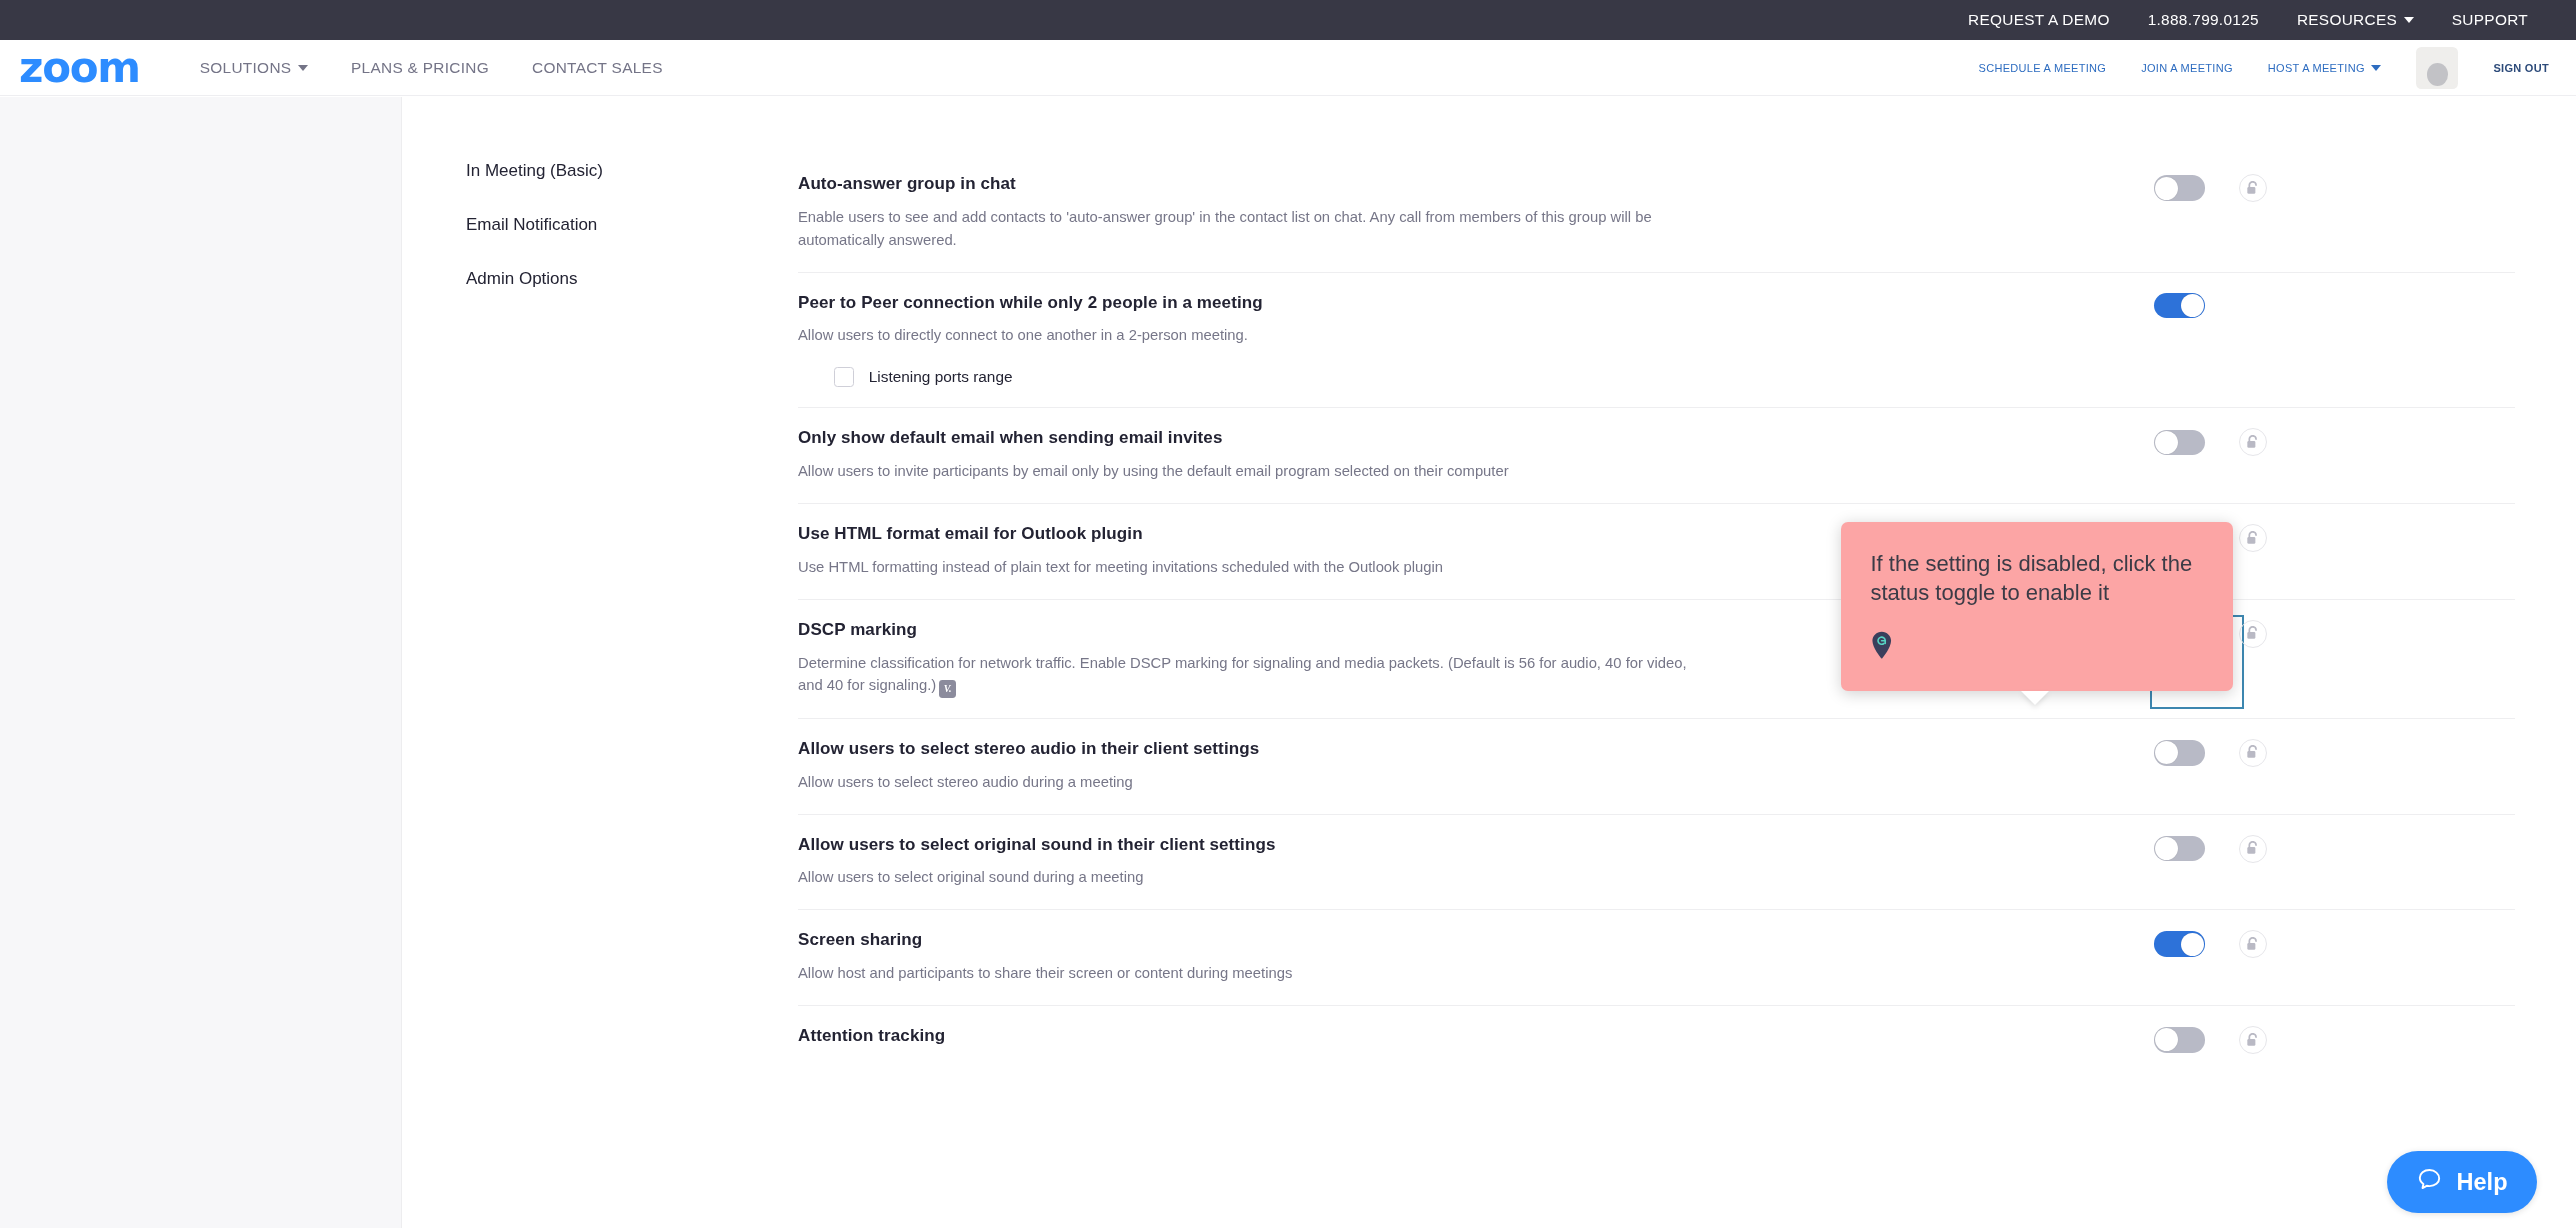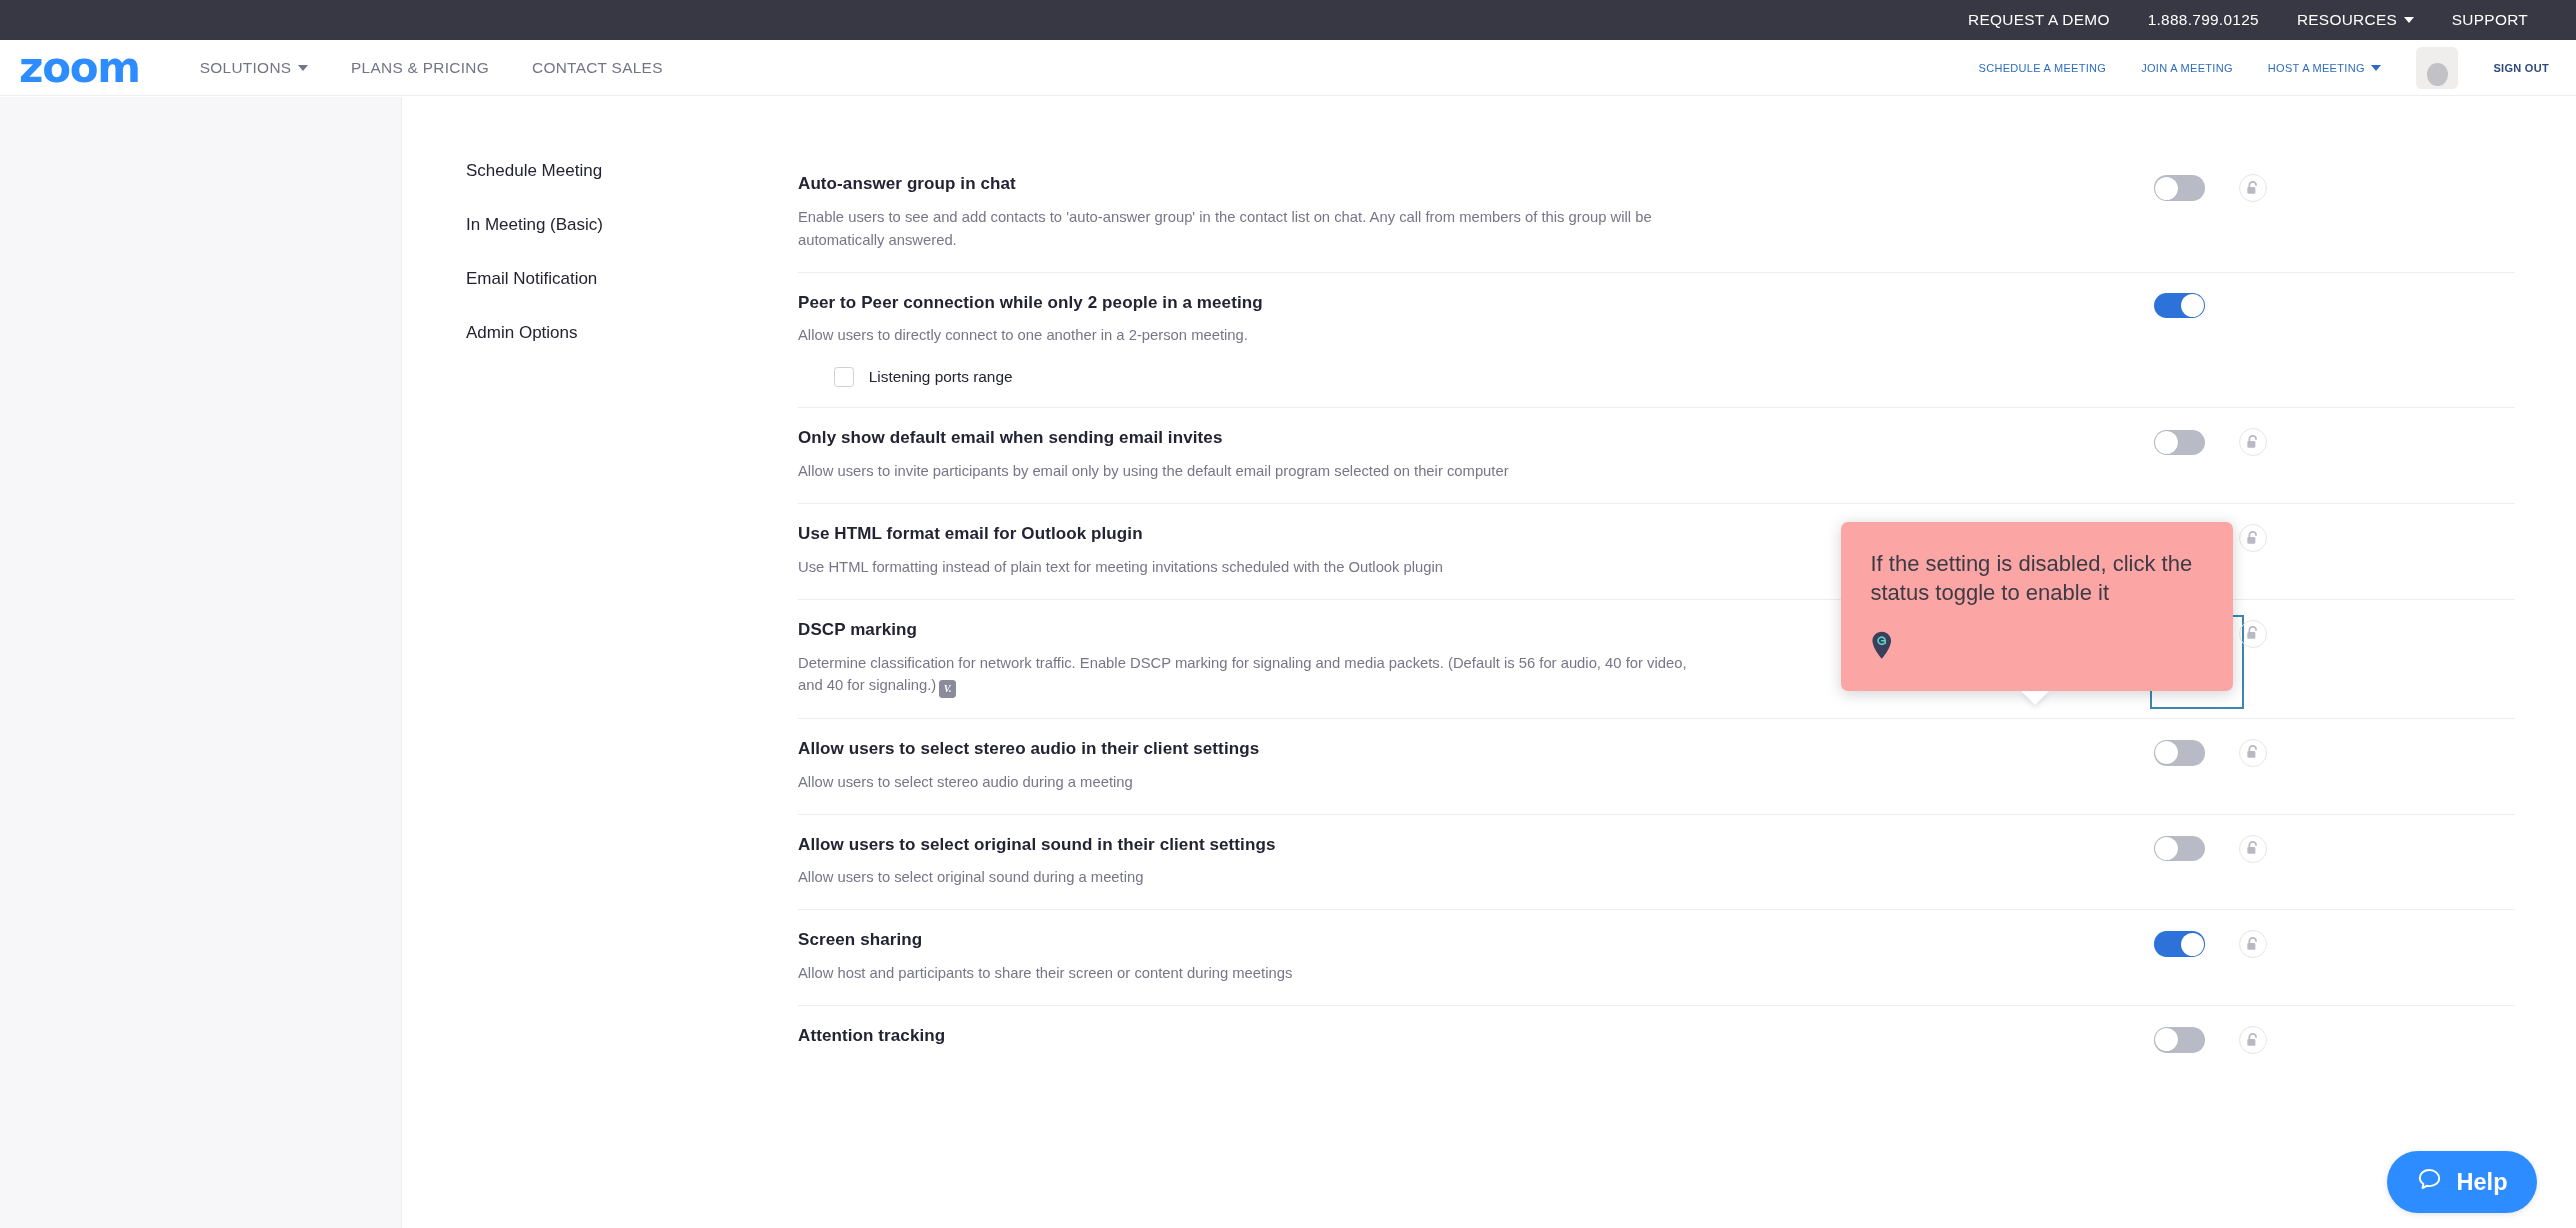--- a/index.html
+++ b/index.html
@@ -277,23 +277,20 @@
     </a>
   </div>
 </div>
 
 <div class="page">
 
   <div class="left-rail"></div>
 
   <div class="sidebar">
     <div class="side-item">
-      <span>Schedule Meeting</span>
-    </div>
-    <div class="side-item">
       <span>In Meeting (Basic)</span>
     </div>
     <div class="side-item">
       <span>Email Notification</span>
     </div>
     <div class="side-item">
       <span>Admin Options</span>
     </div>
   </div>
 

